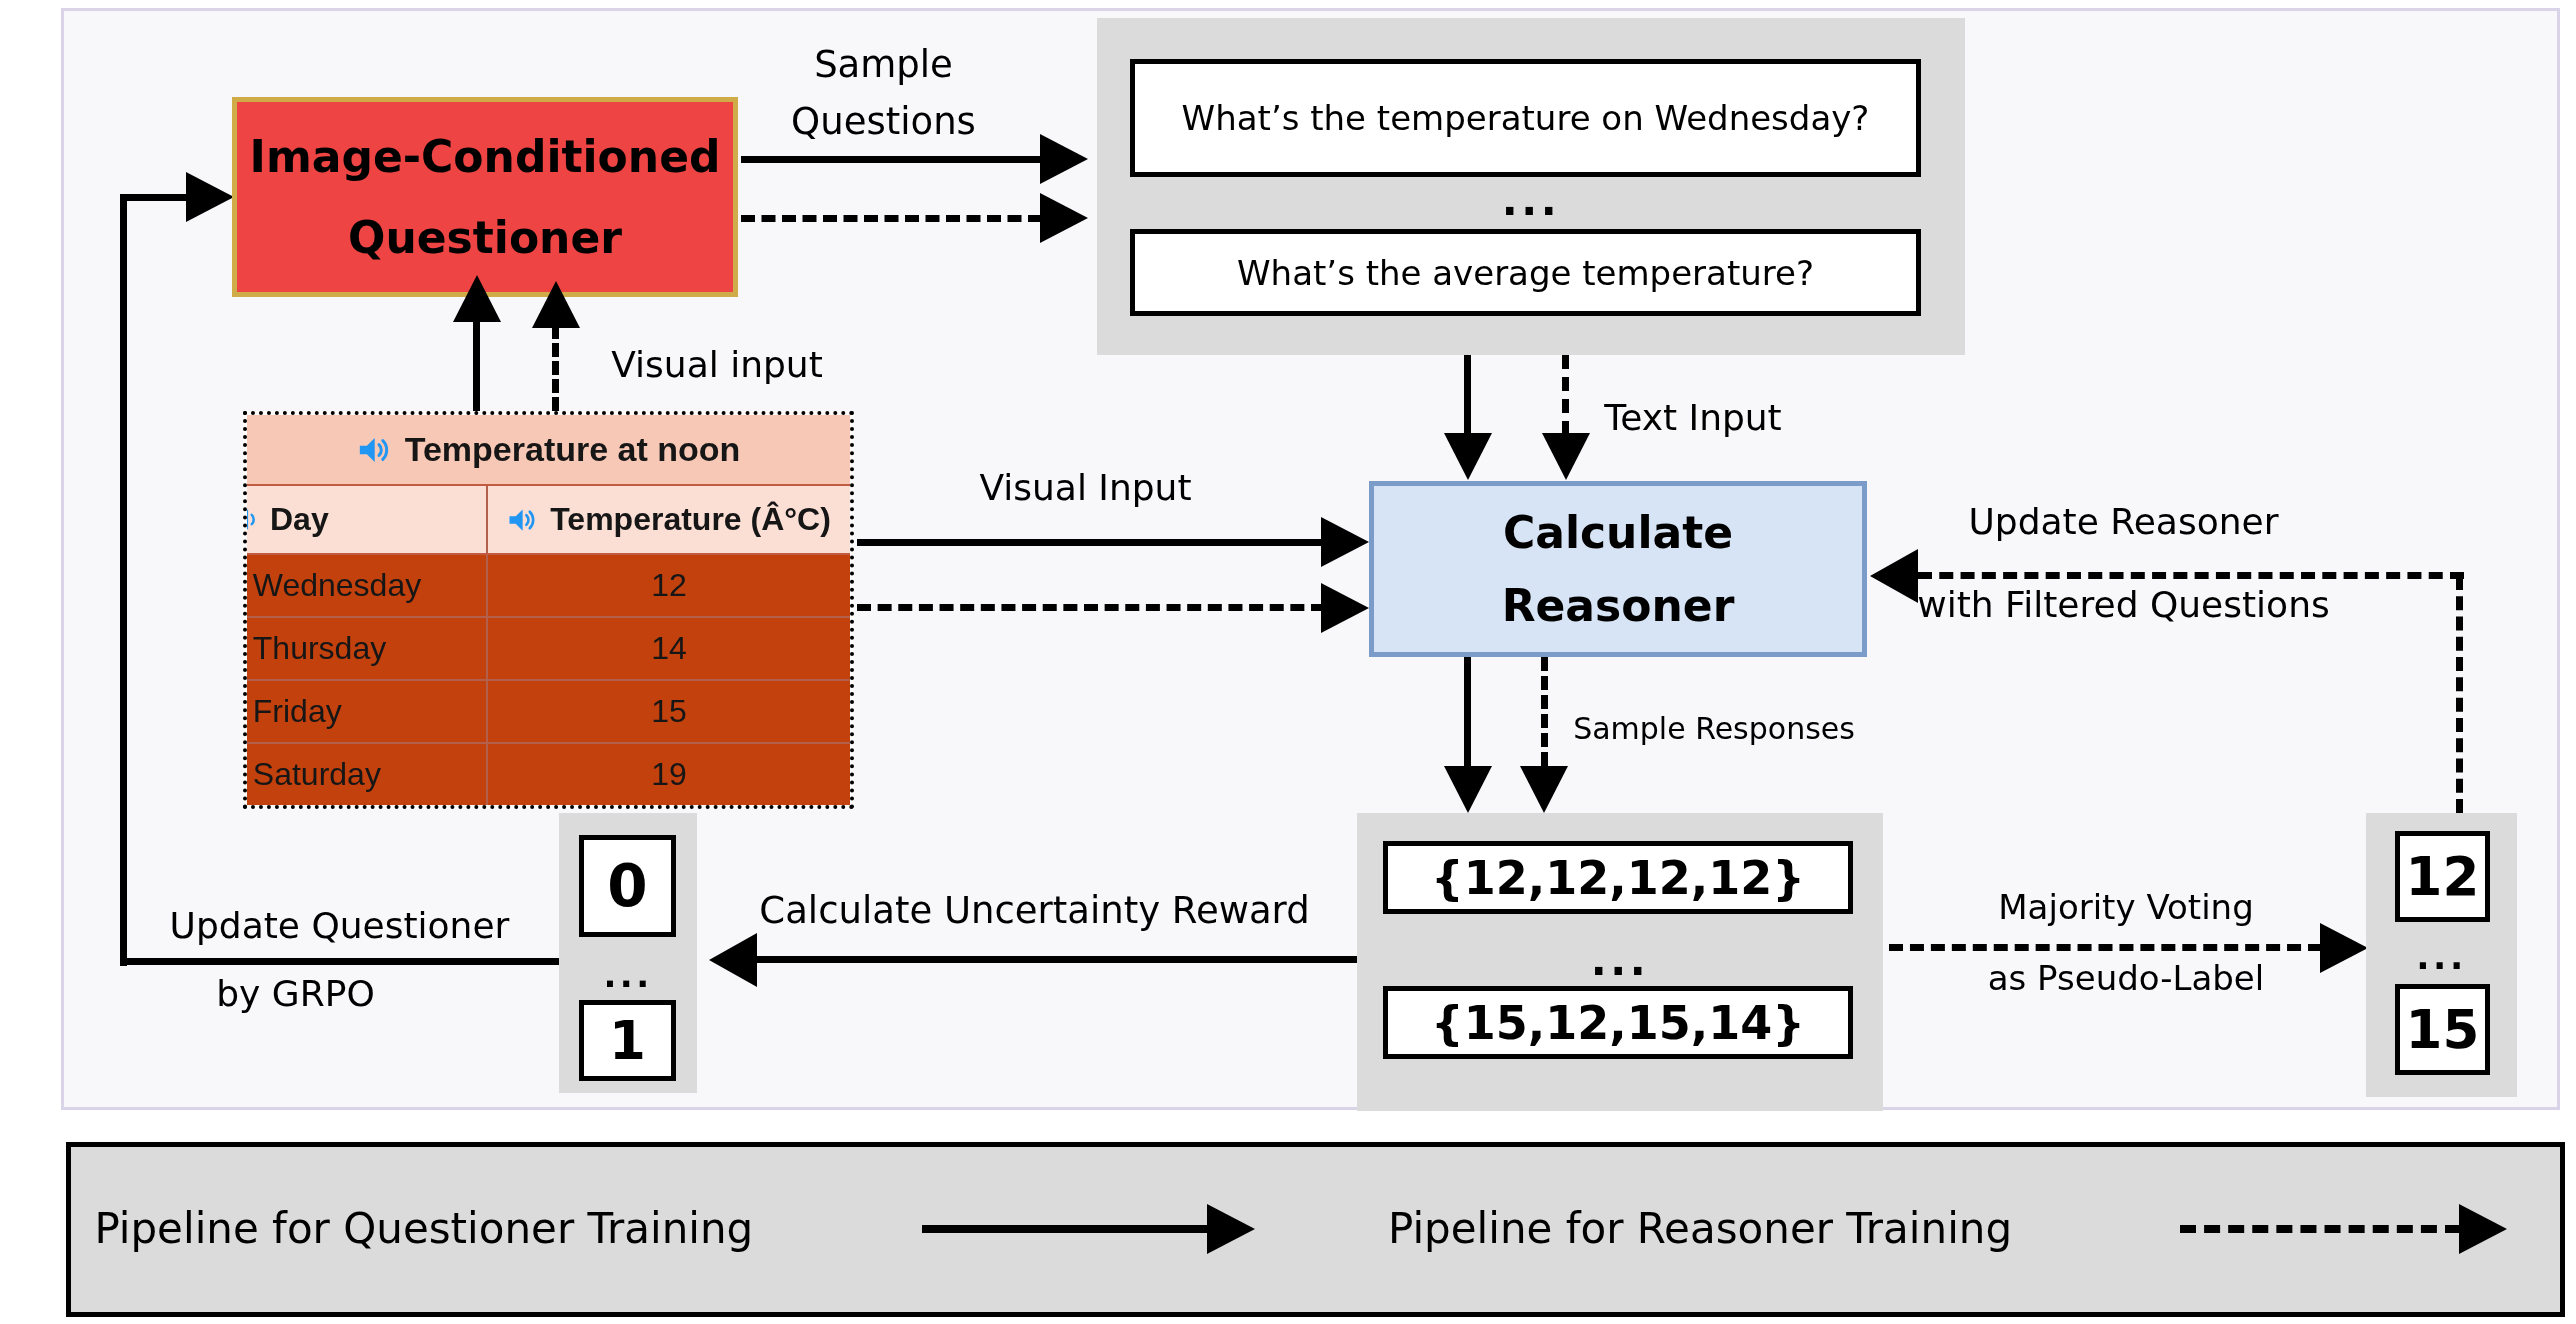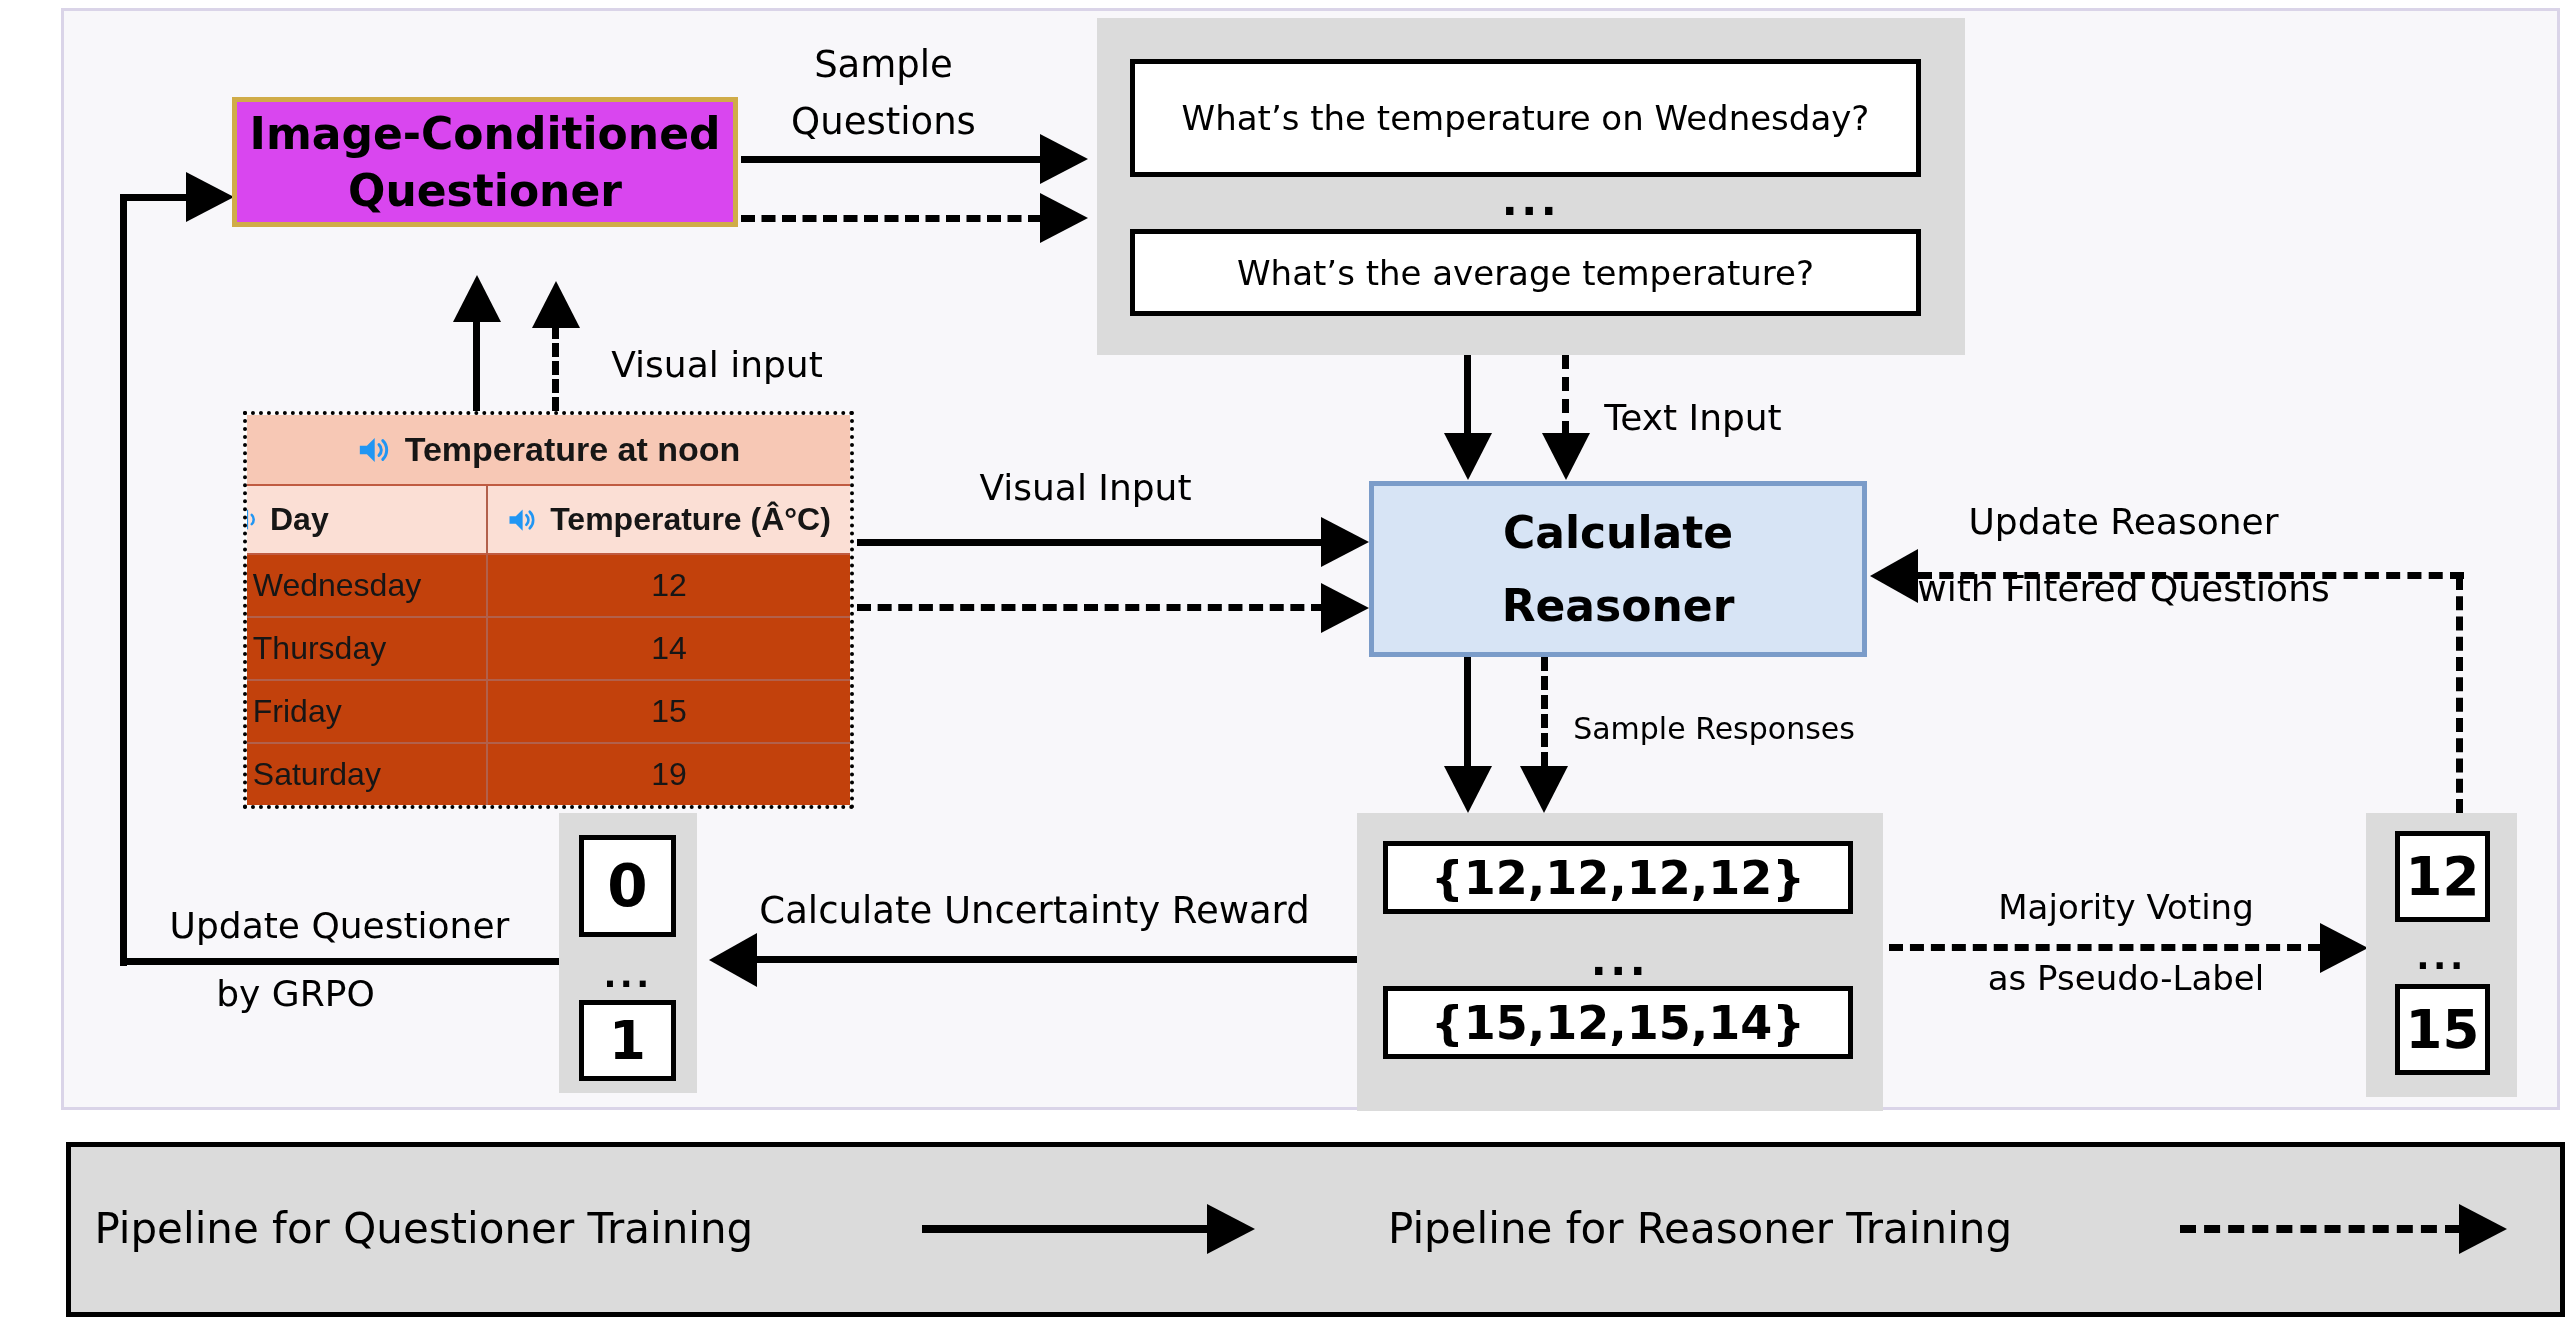--- a/index.html
+++ b/index.html
@@ -10,21 +10,21 @@
   #main-area{left:61px;top:8.2px;width:2499px;height:1102px;background:#F8F7FA;
              border:3.5px solid #DAD4E8;box-sizing:border-box;}
   
   .gray{background:#DBDBDB;}
   
   .wbox{background:#ffffff;border:5.3px solid #000;box-sizing:border-box;
         display:flex;align-items:center;justify-content:center;text-align:center;}
   
   .node{box-sizing:border-box;display:flex;flex-direction:column;align-items:center;
         justify-content:space-evenly;text-align:center;font-weight:bold;font-size:44px;}
-  #questioner-box{left:232px;top:97px;width:506px;height:130px;background:#d946ef;border:5.8px solid #D0AC48;}
+  #questioner-box{left:232px;top:97px;width:506px;height:200px;background:#ef4444;border:5.8px solid #D0AC48;}
   #reasoner-box{left:1369px;top:481px;width:498px;height:176px;background:#D7E4F5;border:5.8px solid #7B9CC9;}
   
   .lbl{font-size:36px;line-height:1.15;text-align:center;}
   .dots{font-weight:bold;font-size:42px;text-align:center;letter-spacing:3.5px;}
   
   .hline{height:0;border-top:7.6px solid #000;}
   .vline{width:0;border-left:7.6px solid #000;}
   .dashed-h{border-top-style:dashed;}
   .dashed-v{border-left-style:dashed;}
   
@@ -145,21 +145,21 @@
 
   <div id="reasoner-box" class="abs node">
     <div>Calculate</div>
     <div>Reasoner</div>
   </div>
 
   <div class="abs head head-left" style="left:1870px;top:549px;"></div>
   <div class="abs hline dashed-h" style="left:1918px;top:572px;width:546px;"></div>
   <div class="abs vline dashed-v" style="left:2456px;top:576px;height:237px;"></div>
   <div class="abs lbl" style="left:1872px;top:501px;width:503px;">Update Reasoner</div>
-  <div class="abs lbl" style="left:1872px;top:568px;width:503px;">with Filtered Questions</div>
+  <div class="abs lbl" style="left:1872px;top:584px;width:503px;">with Filtered Questions</div>
 
   <div class="abs lbl" style="left:1550px;top:712px;width:328px;font-size:30px;">Sample Responses</div>
   <div class="abs vline" style="left:1464px;top:657px;height:109px;"></div>
   <div class="abs head head-down" style="left:1444px;top:766px;"></div>
   <div class="abs vline dashed-v" style="left:1541px;top:657px;height:109px;"></div>
   <div class="abs head head-down" style="left:1520px;top:766px;"></div>
 
   <div class="abs gray" style="left:1357px;top:813px;width:526px;height:298px;">
     <div class="wbox abs" style="left:26px;top:28px;width:470px;height:73px;font-size:46px;font-weight:bold;">{12,12,12,12}</div>
     <div class="abs dots" style="left:0;top:123px;width:526px;">...</div>

